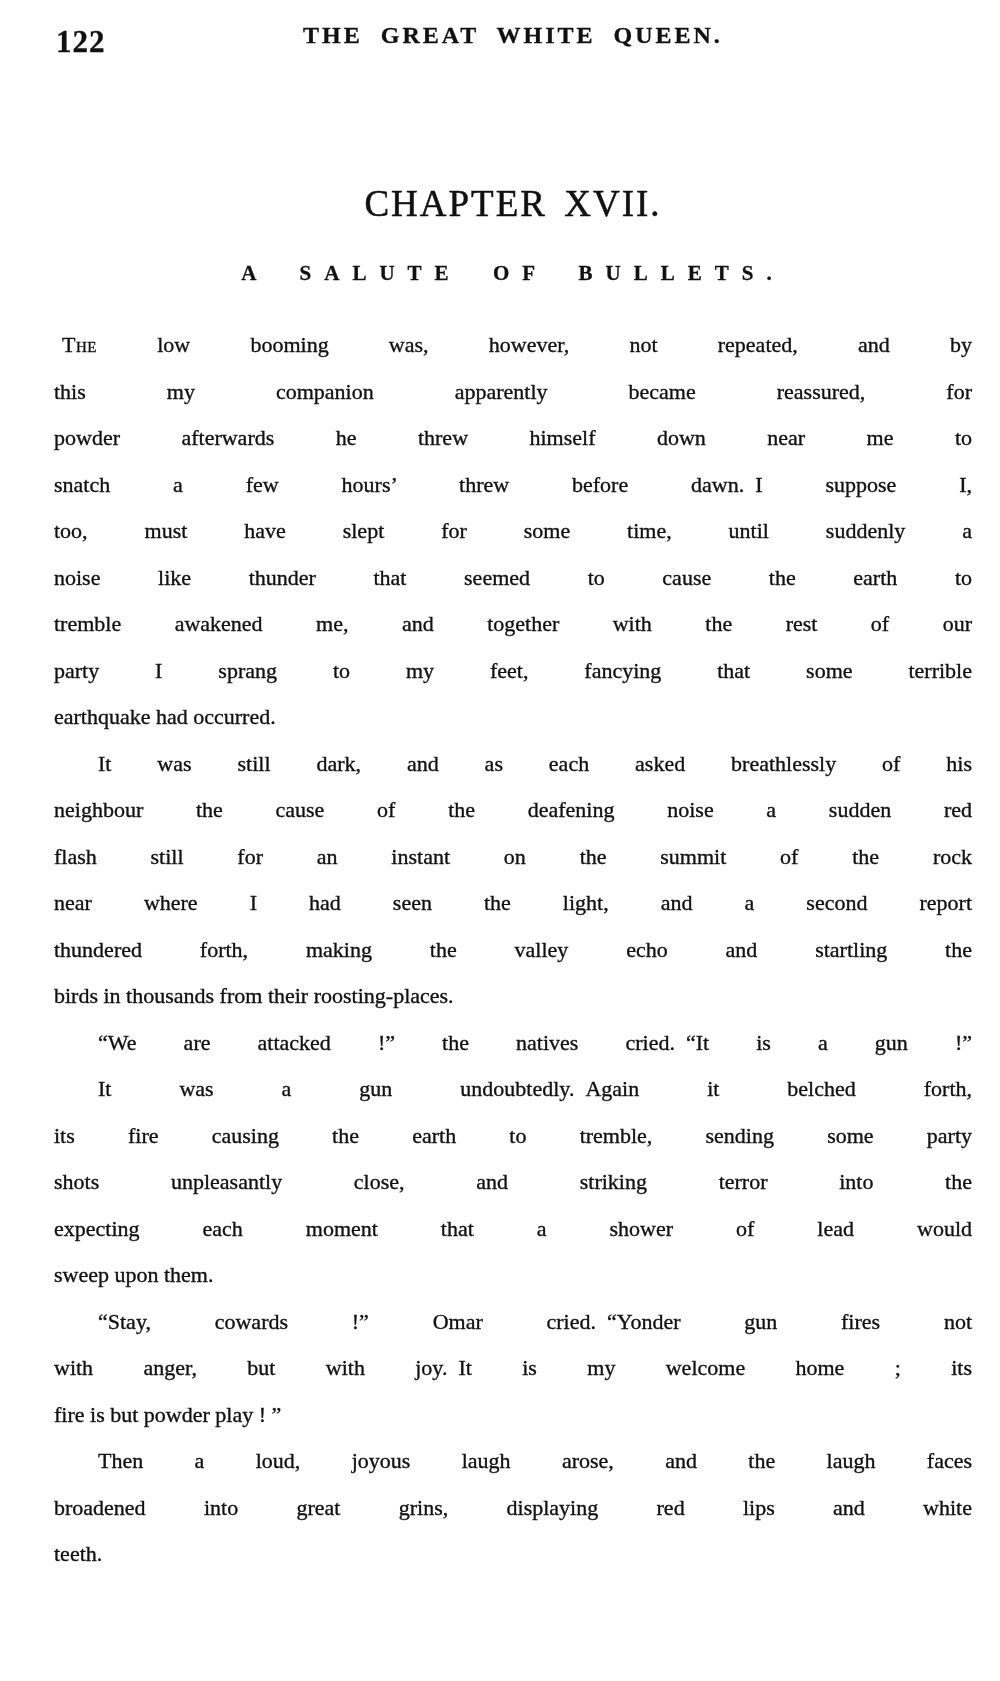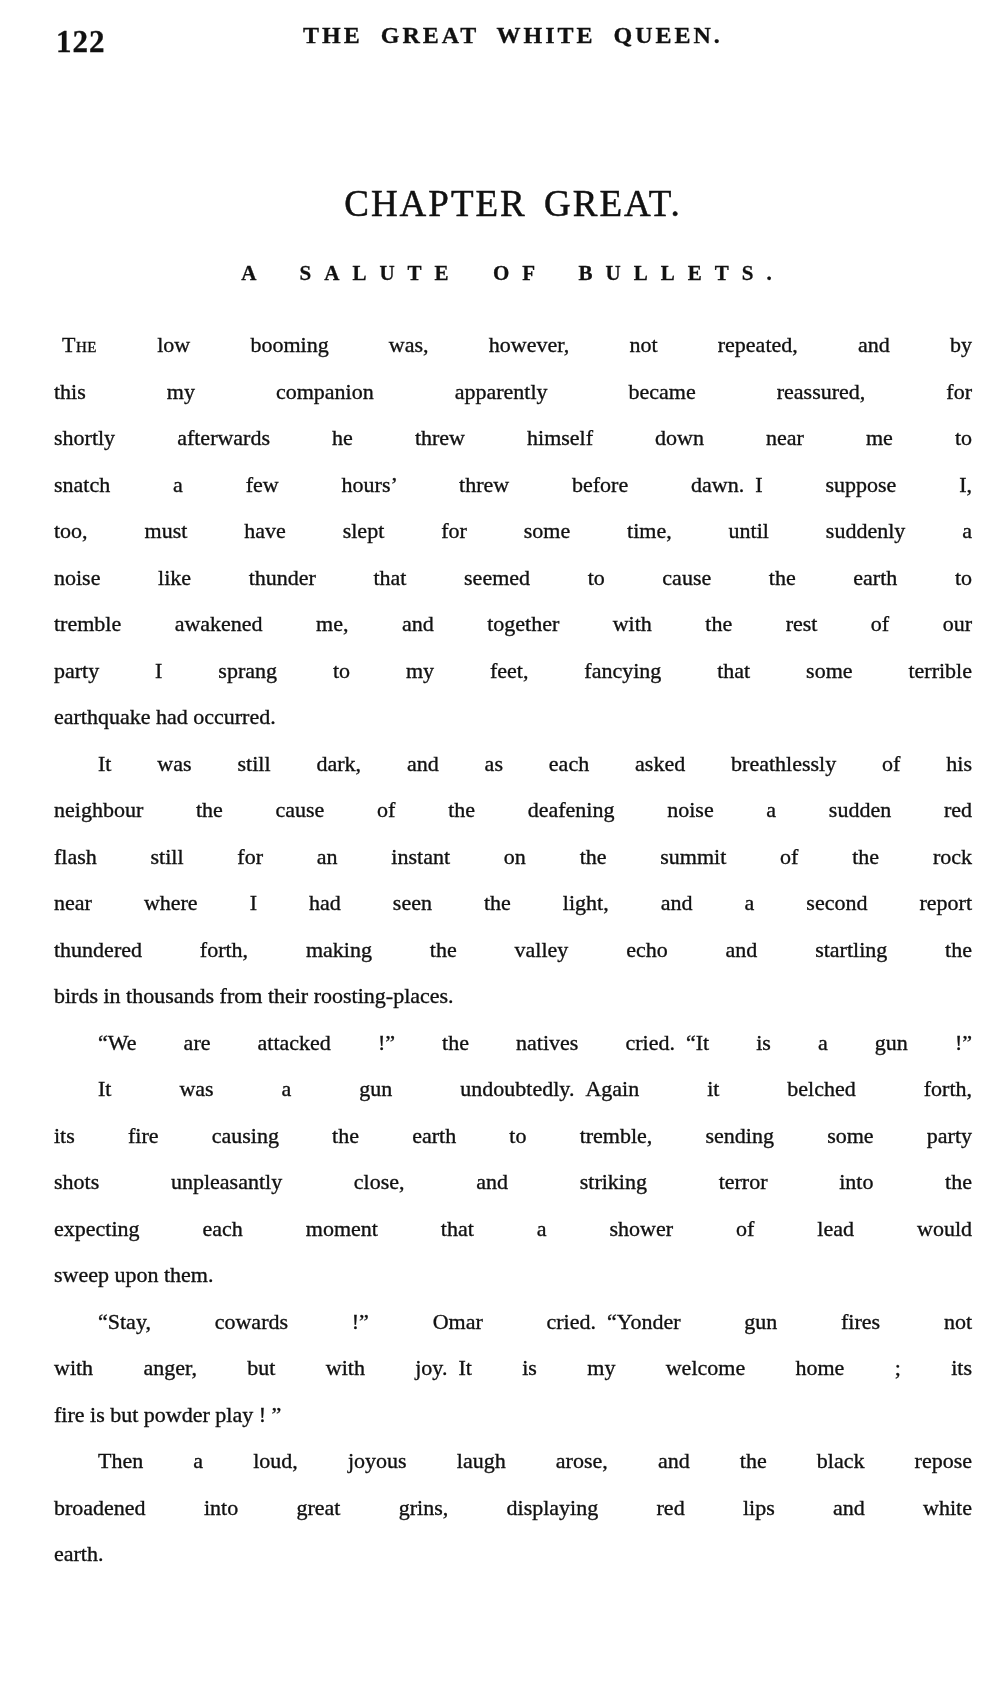--- a/index.html
+++ b/index.html
@@ -68,28 +68,28 @@
 </style>
 </head>
 <body>
 
 <div class="page">
   <div class="page-header">
     <span class="page-number">122</span>
     <span class="running-title">THE GREAT WHITE QUEEN.</span>
   </div>
 
-  <div class="chapter-heading">CHAPTER GREAT.</div>
+  <div class="chapter-heading">CHAPTER XVII.</div>
   <div class="chapter-subtitle">A SALUTE OF BULLETS.</div>
 
   <div class="body-text">
       <div class="paragraph">
         <div class="line just" style="text-indent: 8px;"><span class="smallcaps">The</span> low booming was, however, not repeated, and by</div>
         <div class="line just">this my companion apparently became reassured, for</div>
-        <div class="line just">shortly afterwards he threw himself down near me to</div>
+        <div class="line just">powder afterwards he threw himself down near me to</div>
         <div class="line just">snatch a few hours’ threw before dawn. I suppose I,</div>
         <div class="line just">too, must have slept for some time, until suddenly a</div>
         <div class="line just">noise like thunder that seemed to cause the earth to</div>
         <div class="line just">tremble awakened me, and together with the rest of our</div>
         <div class="line just">party I sprang to my feet, fancying that some terrible</div>
         <div class="line">earthquake had occurred.</div>
       </div>
       <div class="paragraph">
         <div class="line just" style="text-indent: 44px;">It was still dark, and as each asked breathlessly of his</div>
         <div class="line just">neighbour the cause of the deafening noise a sudden red</div>
@@ -107,18 +107,18 @@
         <div class="line just">shots unpleasantly close, and striking terror into the</div>
         <div class="line just">expecting each moment that a shower of lead would</div>
         <div class="line">sweep upon them.</div>
       </div>
       <div class="paragraph">
         <div class="line just" style="text-indent: 44px;">“Stay, cowards !” Omar cried. “Yonder gun fires not</div>
         <div class="line just">with anger, but with joy. It is my welcome home ; its</div>
         <div class="line">fire is but powder play ! ”</div>
       </div>
       <div class="paragraph">
-        <div class="line just" style="text-indent: 44px;">Then a loud, joyous laugh arose, and the black repose</div>
+        <div class="line just" style="text-indent: 44px;">Then a loud, joyous laugh arose, and the laugh faces</div>
         <div class="line just">broadened into great grins, displaying red lips and white</div>
-        <div class="line">earth.</div>
+        <div class="line">teeth.</div>
       </div>
     </div>
 </div>
 
 </body></html>

